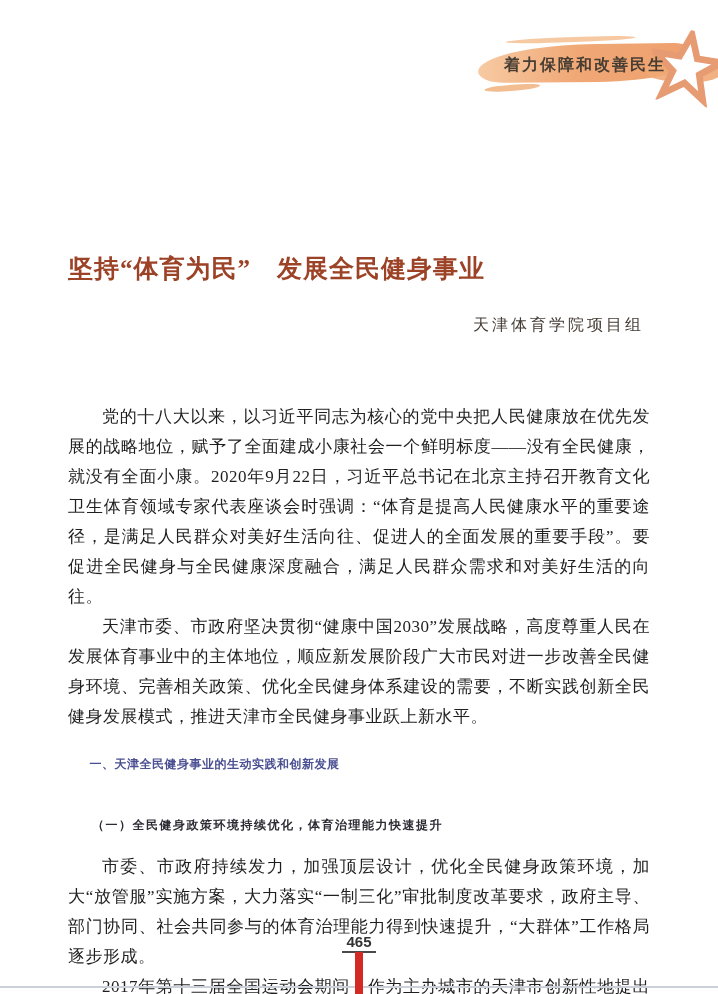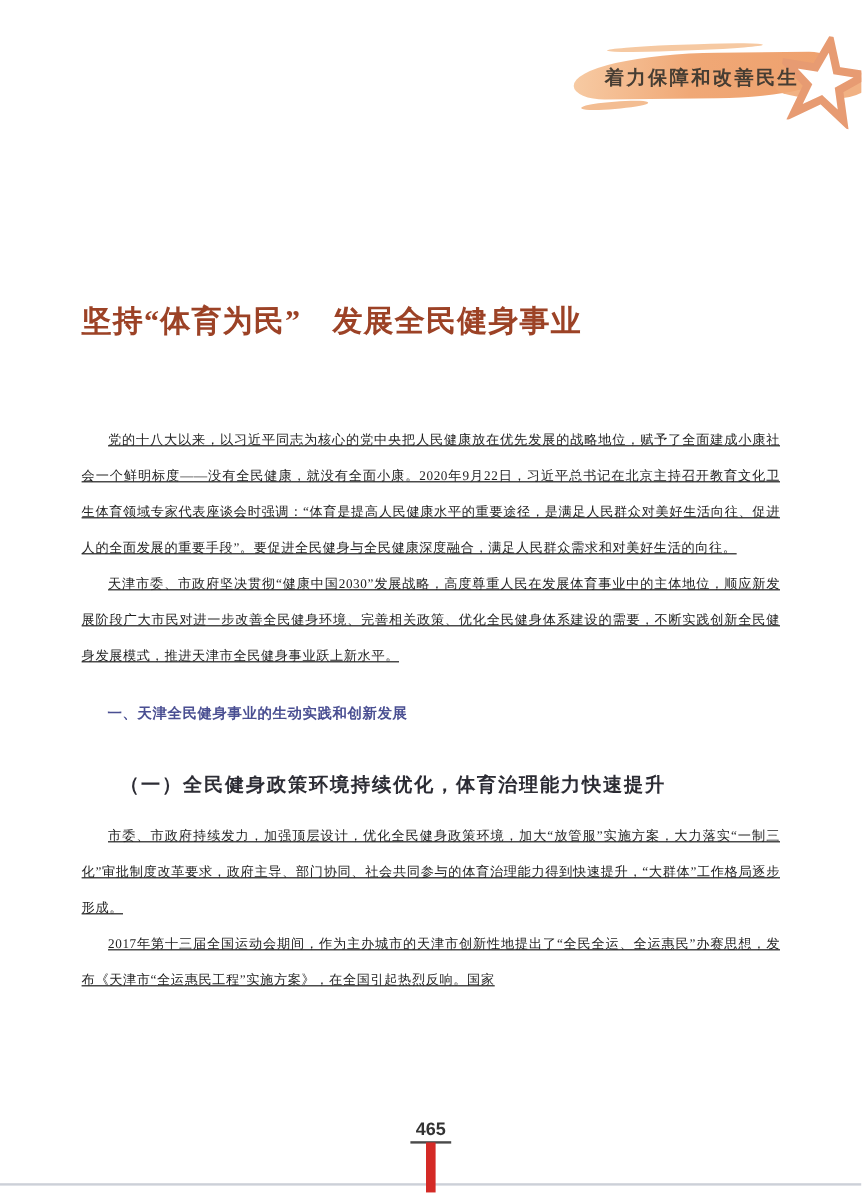--- a/index.html
+++ b/index.html
@@ -116,42 +116,41 @@
   .author {
     margin-top: 28px;
     text-align: right;
     padding-right: 6px;
     font-size: 16px;
     line-height: 22px;
     color: var(--author-ink);
     letter-spacing: 3px;
   }
   p.body-para {
-    font-size: 11px;
+    font-size: 17px;
     line-height: 30px;
     text-align: justify;
     text-indent: 2em;
     letter-spacing: 0.5px;
-    text-decoration: underline;
   }
   .p1 { margin-top: 66px; }
   .p2 { }
   h2.section-heading {
     margin-top: 20px;
     font-family: Liberation Sans, sans-serif;
     font-size: 12px;
     line-height: 24px;
     font-weight: bold;
     color: var(--heading-blue);
     text-indent: 1.8em;
     letter-spacing: 0.5px;
   }
   h3.subsection-heading {
     margin-top: 38px;
-    font-size: 16px;
+    font-size: 12px;
     line-height: 22px;
     font-weight: bold;
     color: #2c2c34;
     text-indent: 2em;
     letter-spacing: 1.5px;
   }
   .p3 { margin-top: 16px; }
   .p4 { margin-top: 0; }
 
   
@@ -212,20 +211,21 @@
     <span class="banner-label">着力保障和改善民生</span>
     <span class="star-wrap">
       <svg width="74" height="74" viewBox="0 0 100 100" aria-hidden="true">
         <polygon points="50,6 62,37 95,37 68,58 78,91 50,72 22,91 32,58 5,37 38,37" fill="#ffffff" stroke="#e79b72" stroke-width="9" stroke-linejoin="miter"></polygon>
       </svg>
     </span>
   </div>
 
   <div class="content">
     <h1 class="title">坚持“体育为民”　发展全民健身事业</h1>
+    <div class="author">天津体育学院项目组</div>
 
     <p class="body-para p1">党的十八大以来，以习近平同志为核心的党中央把人民健康放在优先发展的战略地位，赋予了全面建成小康社会一个鲜明标度——没有全民健康，就没有全面小康。2020年9月22日，习近平总书记在北京主持召开教育文化卫生体育领域专家代表座谈会时强调：“体育是提高人民健康水平的重要途径，是满足人民群众对美好生活向往、促进人的全面发展的重要手段”。要促进全民健身与全民健康深度融合，满足人民群众需求和对美好生活的向往。</p>
     <p class="body-para p2">天津市委、市政府坚决贯彻“健康中国2030”发展战略，高度尊重人民在发展体育事业中的主体地位，顺应新发展阶段广大市民对进一步改善全民健身环境、完善相关政策、优化全民健身体系建设的需要，不断实践创新全民健身发展模式，推进天津市全民健身事业跃上新水平。</p>
 
     <h2 class="section-heading">一、天津全民健身事业的生动实践和创新发展</h2>
     <h3 class="subsection-heading">（一）全民健身政策环境持续优化，体育治理能力快速提升</h3>
 
     <p class="body-para p3">市委、市政府持续发力，加强顶层设计，优化全民健身政策环境，加大“放管服”实施方案，大力落实“一制三化”审批制度改革要求，政府主导、部门协同、社会共同参与的体育治理能力得到快速提升，“大群体”工作格局逐步形成。</p>
     <p class="body-para p4">2017年第十三届全国运动会期间，作为主办城市的天津市创新性地提出了“全民全运、全运惠民”办赛思想，发布《天津市“全运惠民工程”实施方案》，在全国引起热烈反响。国家</p>
   </div>

